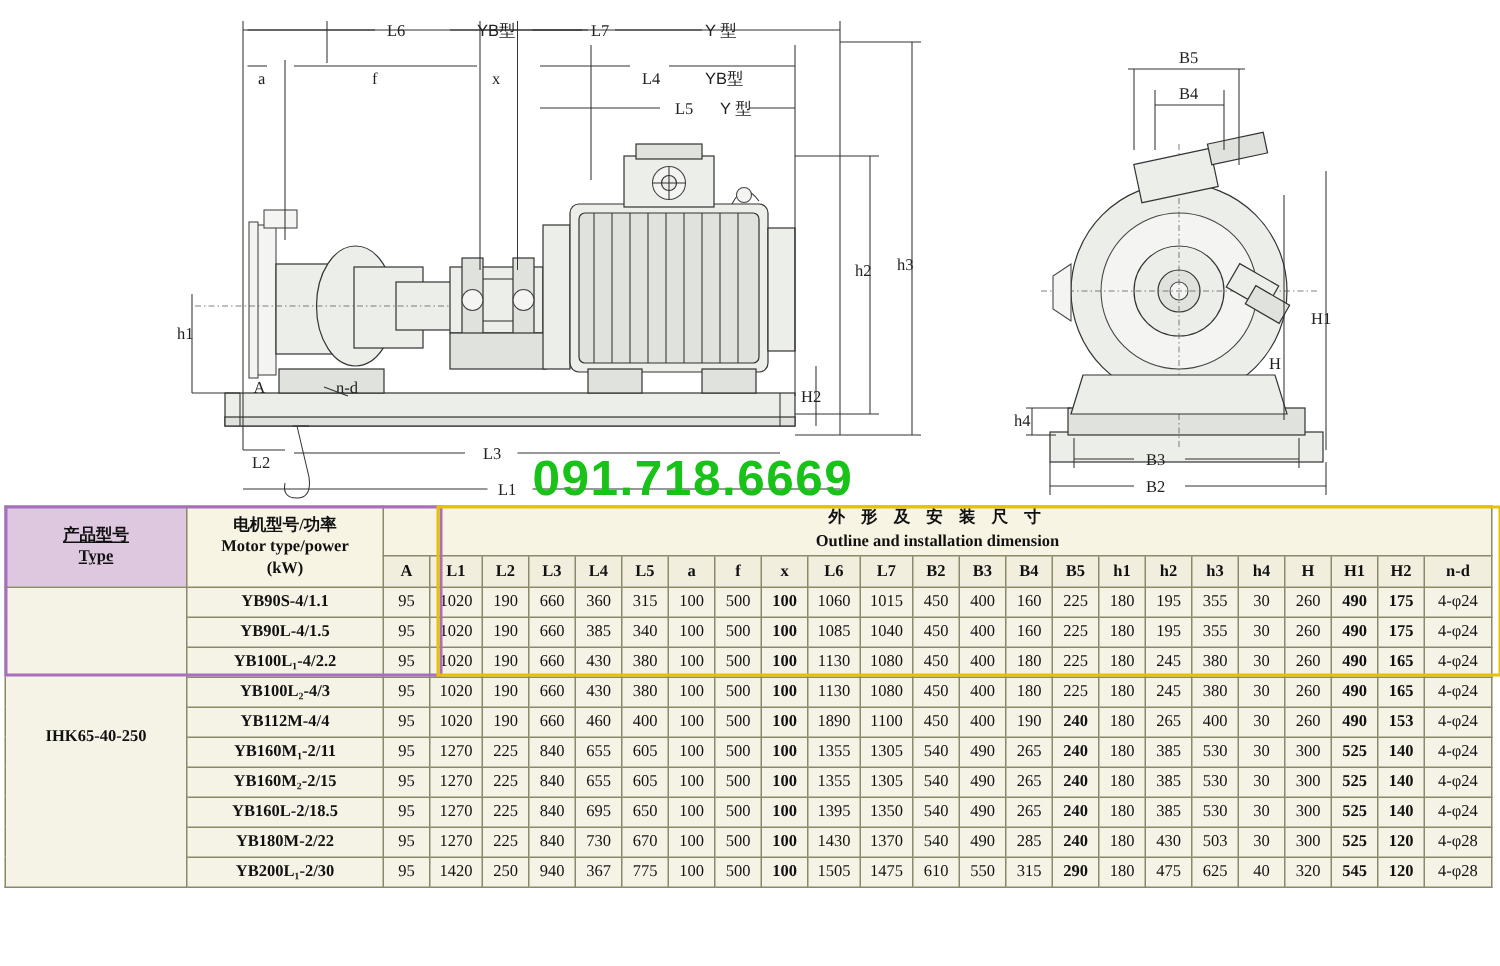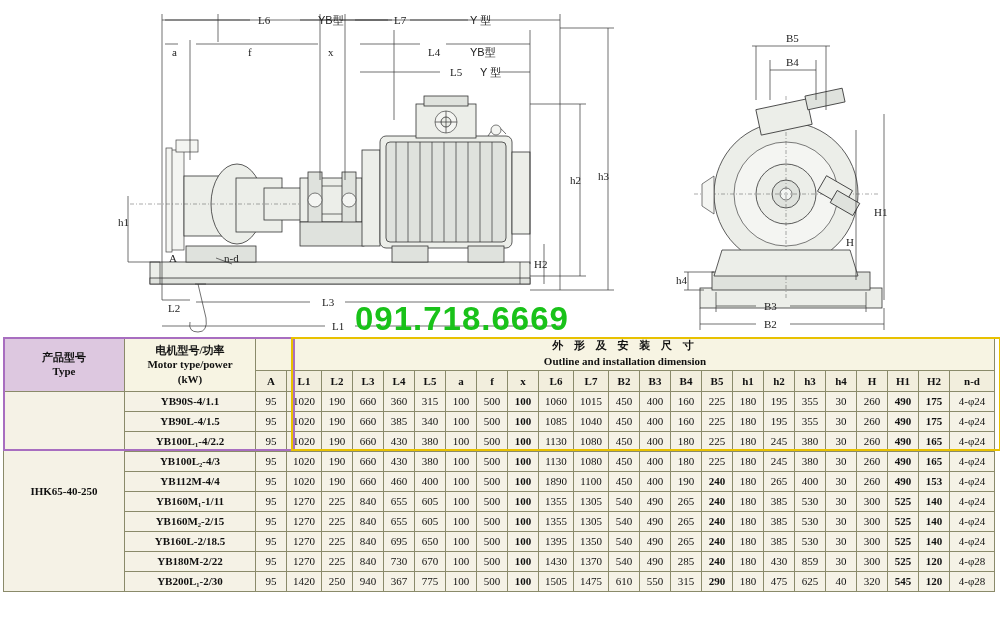--- a/index.html
+++ b/index.html
@@ -38,20 +38,21 @@
     color:#111;
     background:#f5f2e6;
     white-space:nowrap;
   }
   .hdr-type{
     background:#ddc8e0 !important;
     width:120px;
     font-size:13px;
     line-height:1.35;
     font-weight:bold;
+    text-decoration:underline;
   }
   .hdr-motor{
     background:#f7f4e3 !important;
     width:130px;
     font-size:12px;
     line-height:1.3;
     font-weight:bold;
   }
   .hdr-outline{
     background:#f7f4e3 !important;
@@ -473,21 +474,21 @@
     <td class="num">265</td>
     <td class="num">400</td>
     <td class="num">30</td>
     <td class="num">260</td>
     <td class="num bold">490</td>
     <td class="num bold">153</td>
     <td class="nd">4-φ24</td>
   </tr>
 
   <tr>
-    <td class="typecell">YB160M₁-1/11</td>
+    <td class="typecell">YB160M₁-2/11</td>
     <td class="num">95</td>
     <td class="num4">1270</td>
     <td class="num">225</td>
     <td class="num">840</td>
     <td class="num">655</td>
     <td class="num">605</td>
     <td class="num">100</td>
     <td class="num">500</td>
     <td class="num bold">100</td>
     <td class="num4">1355</td>
@@ -572,21 +573,21 @@
     <td class="num">500</td>
     <td class="num bold">100</td>
     <td class="num4">1430</td>
     <td class="num4">1370</td>
     <td class="num">540</td>
     <td class="num">490</td>
     <td class="num">285</td>
     <td class="num bold">240</td>
     <td class="num">180</td>
     <td class="num">430</td>
-    <td class="num">859</td>
+    <td class="num">503</td>
     <td class="num">30</td>
     <td class="num">300</td>
     <td class="num bold">525</td>
     <td class="num bold">120</td>
     <td class="nd">4-φ28</td>
   </tr>
 
   <tr>
     <td class="typecell">YB200L₁-2/30</td>
     <td class="num">95</td>

